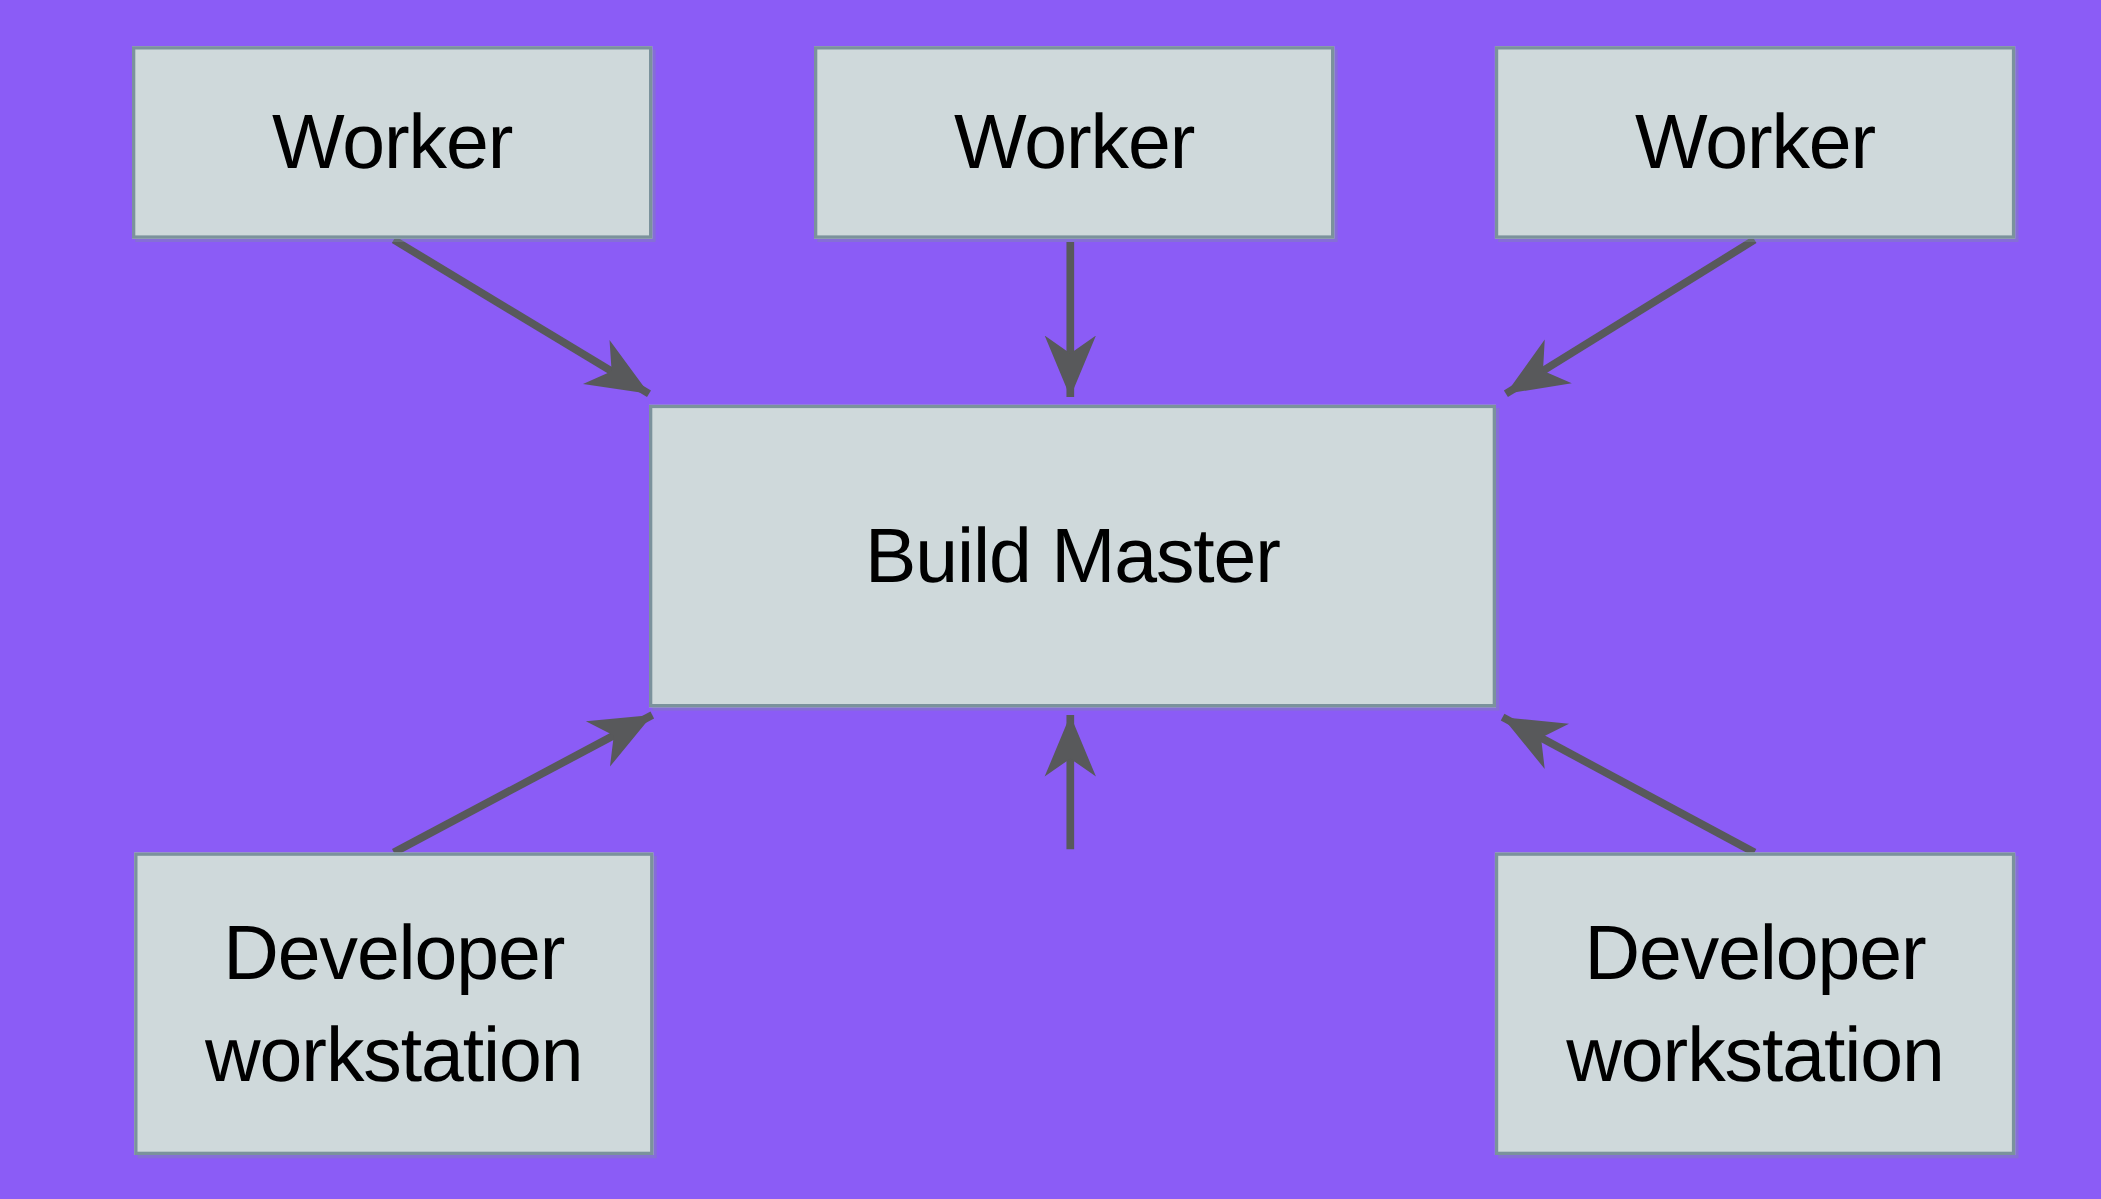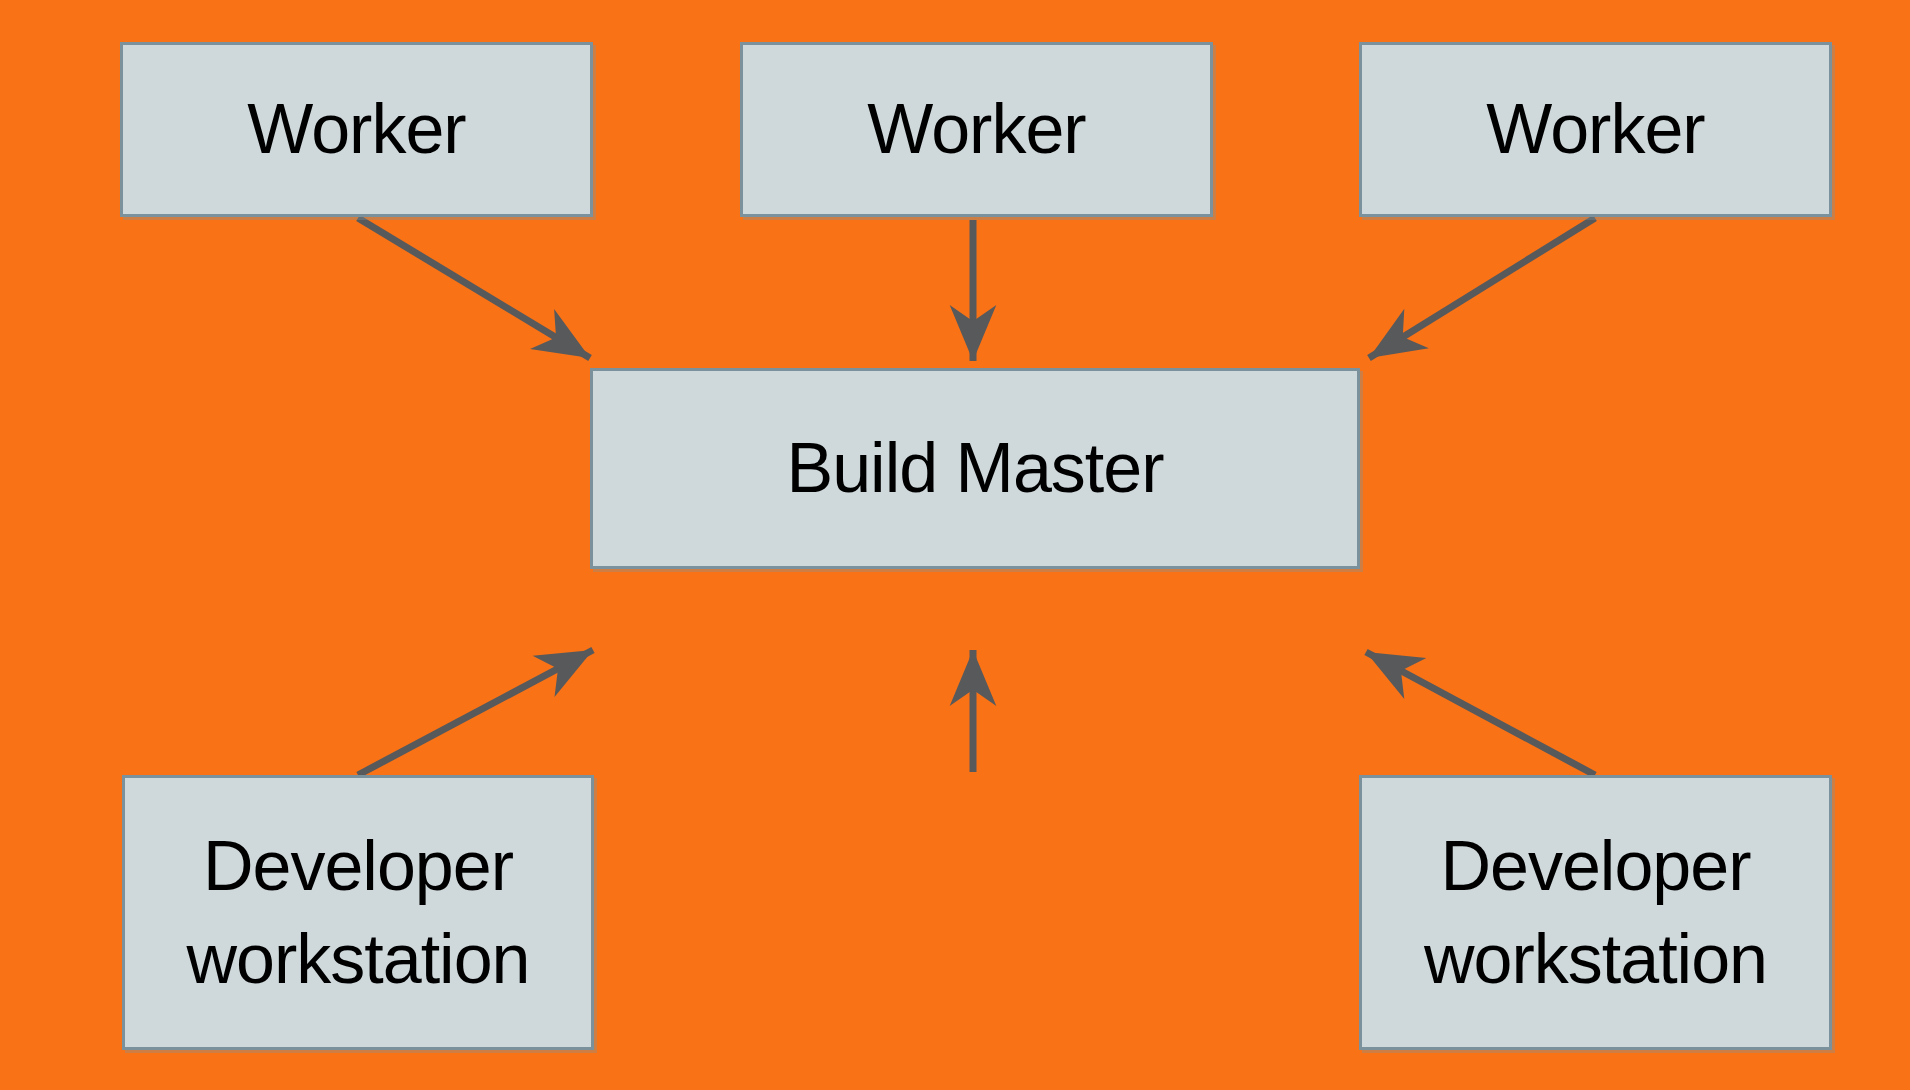--- a/index.html
+++ b/index.html
@@ -1,20 +1,20 @@
 <!DOCTYPE html>
 <html><head>
 <meta charset="utf-8">
 <style>
   html, body { margin: 0; padding: 0; background: #ffffff; }
   .canvas {
     position: relative;
     width: 1910px;
     height: 1090px;
-    background: #f97316;
+    background: #8b5cf6;
     overflow: hidden;
     font-family: "Liberation Sans", sans-serif;
   }
   .arrows {
     position: absolute;
     left: 0; top: 0;
     width: 1910px;
     height: 1090px;
     pointer-events: none;
   }
@@ -33,21 +33,21 @@
     line-height: 1.32;
     letter-spacing: -1px;
   }
   .node .label { padding: 0 18px; }
 
   
   .worker-left   { left: 120px;  top: 42px;  width: 473px; height: 175px; }
   .worker-middle { left: 740px;  top: 42px;  width: 473px; height: 175px; }
   .worker-right  { left: 1359px; top: 42px;  width: 473px; height: 175px; }
   
-  .build-master  { left: 590px;  top: 368px; width: 770px; height: 201px; }
+  .build-master  { left: 590px;  top: 368px; width: 770px; height: 275px; }
   
   .dev-left      { left: 122px;  top: 775px; width: 472px; height: 275px; }
   .ci-server     { left: 740px;  top: 775px; width: 473px; height: 275px; }
   .dev-right     { left: 1359px; top: 775px; width: 473px; height: 275px; }
 </style>
 </head>
 <body>
 
 <div class="canvas">
 

